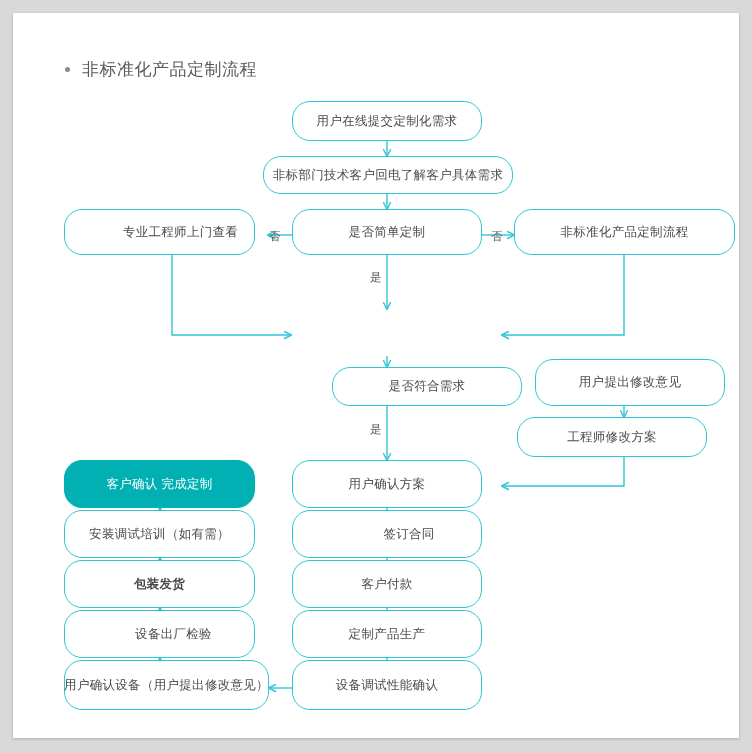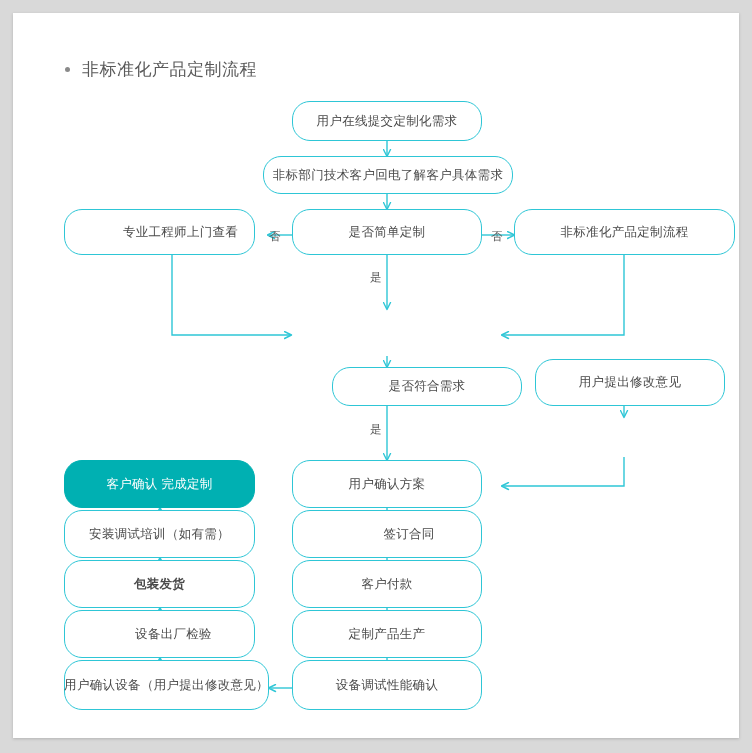--- a/index.html
+++ b/index.html
@@ -153,20 +153,21 @@
 
     <div class="node" style="left:279px;top:196px;width:190px;height:46px;">是否简单定制</div>
 
     <div class="node" style="left:501px;top:196px;width:221px;height:46px;">非标准化产品定制流程</div>
 
 
     <div class="node" style="left:279px;top:354px;width:190px;height:39px;margin-left:40px;">是否符合需求</div>
 
     <div class="node" style="left:522px;top:346px;width:190px;height:47px;">用户提出修改意见</div>
 
+    <div class="node" style="left:504px;top:404px;width:190px;height:40px;">工程师修改方案</div>
 
     <div class="node" style="left:279px;top:447px;width:190px;height:48px;">用户确认方案</div>
 
     <div class="node filled" style="left:51px;top:447px;width:191px;height:48px;">客户确认 完成定制</div>
 
     <div class="node" style="left:51px;top:497px;width:191px;height:48px;">安装调试培训（如有需）</div>
 
     <div class="node" style="left:279px;top:497px;width:190px;height:48px;padding-left:44px;">签订合同</div>
 
     <div class="node" style="left:51px;top:547px;width:191px;height:48px;font-weight:bold;">包装发货</div>

